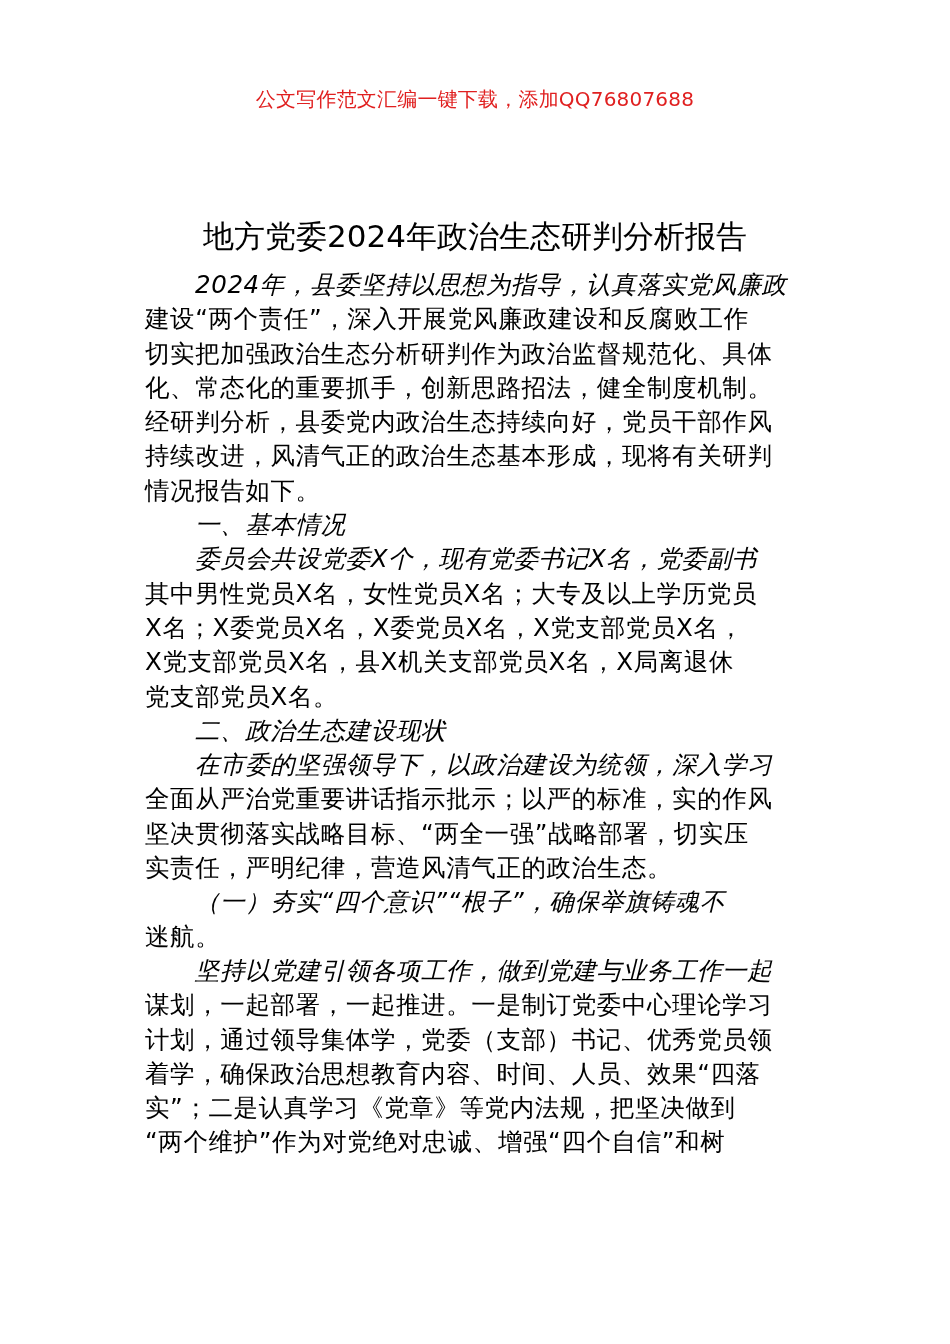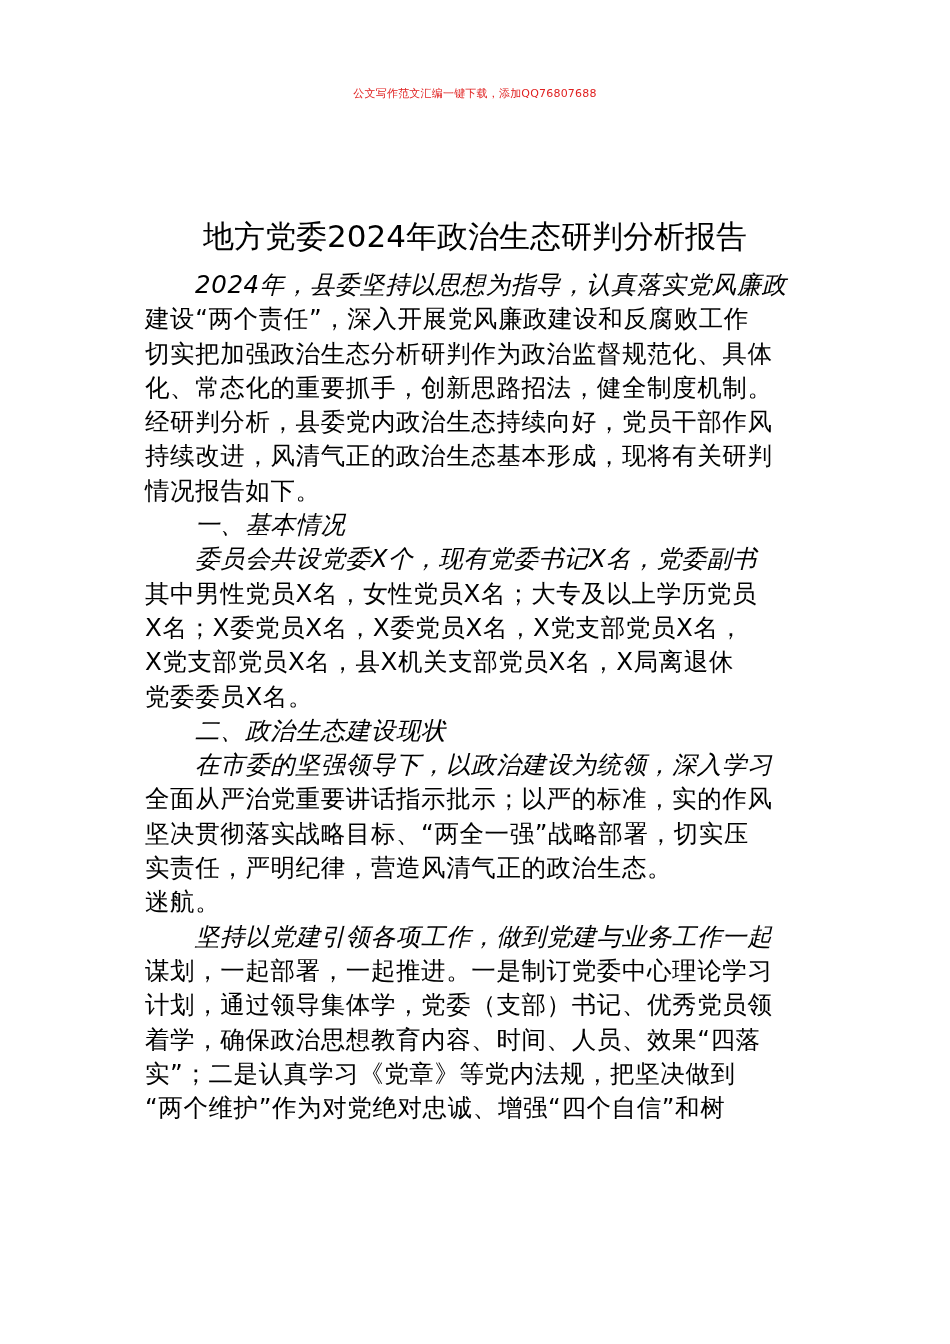--- a/index.html
+++ b/index.html
@@ -1,20 +1,20 @@
 <!DOCTYPE html>
 <html><head>
   <meta charset="utf-8">
   <style>
     html, body { margin: 0; padding: 0; background: #ffffff; }
     body { width: 950px; height: 1344px; position: relative; overflow: hidden;
       font-family: "DejaVu Serif", "Liberation Serif", serif; color: #000; }
     .page { position: absolute; left: 0; top: 0; width: 950px; height: 1344px; background: #fff; }
     .watermark { position: absolute; top: 86px; left: 0; width: 950px; text-align: center;
-      color: #e02020; font-family: "DejaVu Sans", "Liberation Sans", sans-serif; font-size: 11px; letter-spacing: 0.2px; }
+      color: #e02020; font-family: "DejaVu Sans", "Liberation Sans", sans-serif; font-size: 20px; letter-spacing: 0.2px; }
     .title { position: absolute; top: 178px; left: 0; width: 950px; text-align: center;
       font-family: "DejaVu Sans", "Liberation Sans", sans-serif; font-size: 31px; letter-spacing: 0px; margin-top: 38px; }
     .body { position: absolute; top: 268px; left: 145px; width: 690px; }
     .line { height: 34.3px; line-height: 34.3px; font-family: "DejaVu Sans", "Liberation Sans", sans-serif;
       font-size: 24.5px; white-space: nowrap; letter-spacing: 0.6px; }
     .indent { padding-left: 50px; font-style: italic; }
   </style>
 </head>
 <body>
 
@@ -27,26 +27,27 @@
     <div class="line">切实把加强政治生态分析研判作为政治监督规范化、具体</div>
     <div class="line">化、常态化的重要抓手，创新思路招法，健全制度机制。</div>
     <div class="line">经研判分析，县委党内政治生态持续向好，党员干部作风</div>
     <div class="line">持续改进，风清气正的政治生态基本形成，现将有关研判</div>
     <div class="line">情况报告如下。</div>
     <div class="line indent">一、基本情况</div>
     <div class="line indent">委员会共设党委X个，现有党委书记X名，党委副书</div>
     <div class="line">其中男性党员X名，女性党员X名；大专及以上学历党员</div>
     <div class="line">X名；X委党员X名，X委党员X名，X党支部党员X名，</div>
     <div class="line">X党支部党员X名，县X机关支部党员X名，X局离退休</div>
-    <div class="line">党委委员X名。</div>
+    <div class="line">党支部党员X名。</div>
     <div class="line indent">二、政治生态建设现状</div>
     <div class="line indent">在市委的坚强领导下，以政治建设为统领，深入学习</div>
     <div class="line">全面从严治党重要讲话指示批示；以严的标准，实的作风</div>
     <div class="line">坚决贯彻落实战略目标、“两全一强”战略部署，切实压</div>
     <div class="line">实责任，严明纪律，营造风清气正的政治生态。</div>
+    <div class="line indent">（一）夯实“四个意识”“根子”，确保举旗铸魂不</div>
     <div class="line">迷航。</div>
     <div class="line indent">坚持以党建引领各项工作，做到党建与业务工作一起</div>
     <div class="line">谋划，一起部署，一起推进。一是制订党委中心理论学习</div>
     <div class="line">计划，通过领导集体学，党委（支部）书记、优秀党员领</div>
     <div class="line">着学，确保政治思想教育内容、时间、人员、效果“四落</div>
     <div class="line">实”；二是认真学习《党章》等党内法规，把坚决做到</div>
     <div class="line">“两个维护”作为对党绝对忠诚、增强“四个自信”和树</div>
   </div>
 </div>
 

